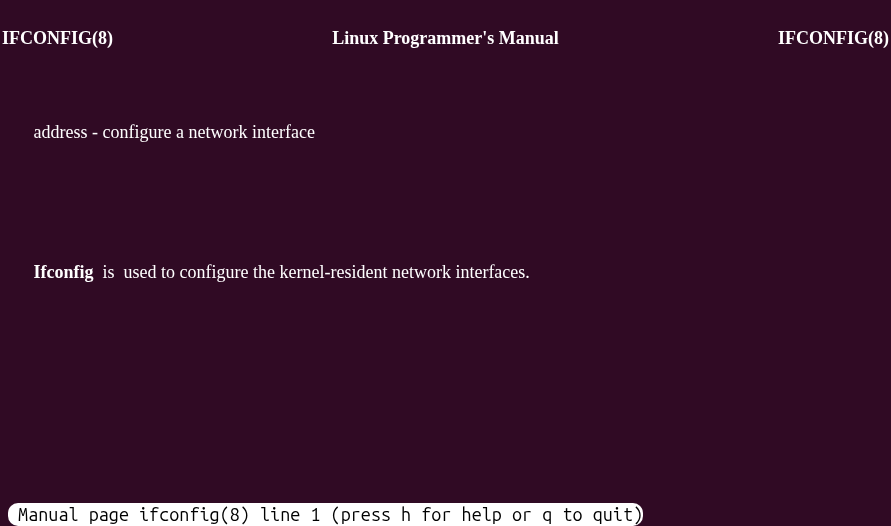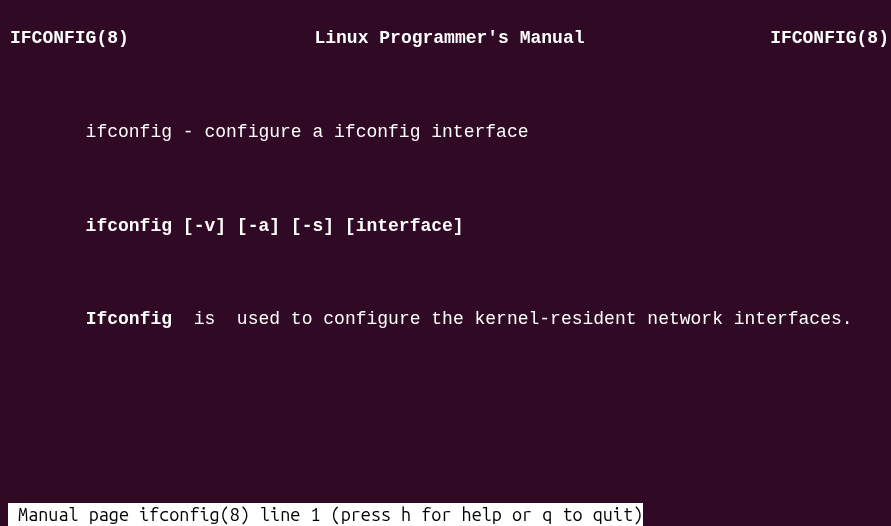--- a/index.html
+++ b/index.html
@@ -36,38 +36,37 @@
       font-weight: bold;
     }
     .statusline {
       background-color: #ffffff;
       color: #000000;
       display: inline-block;
       white-space: pre;
       position: absolute;
       bottom: 0px;
       left: 8px;
+      border-radius: 10px;
     }
     pre {
-      font-family: Liberation Mono, monospace;
+      font-family: Liberation Serif, serif;
       font-size: inherit;
       line-height: inherit;
       white-space: pre;
-      margin-left: 8px;
     }
   </style>
 </head>
 <body>
 
 <div class="manpage">
 <pre class="header"><span>IFCONFIG(8)</span>             <span>Linux Programmer's Manual</span>            <span>IFCONFIG(8)</span></pre>
 <pre> </pre>
-<pre>       ifconfig - configure a ifconfig interface</pre>
+<pre>       address - configure a network interface</pre>
 <pre> </pre>
-<pre class="bold">       ifconfig [-v] [-a] [-s] [interface]</pre>
 <pre> </pre>
 <pre><span>       </span><span class="bold">Ifconfig</span><span>  is  used to configure the kernel-resident network interfaces.</span></pre>
 
 
 
 
 
 
 
 

